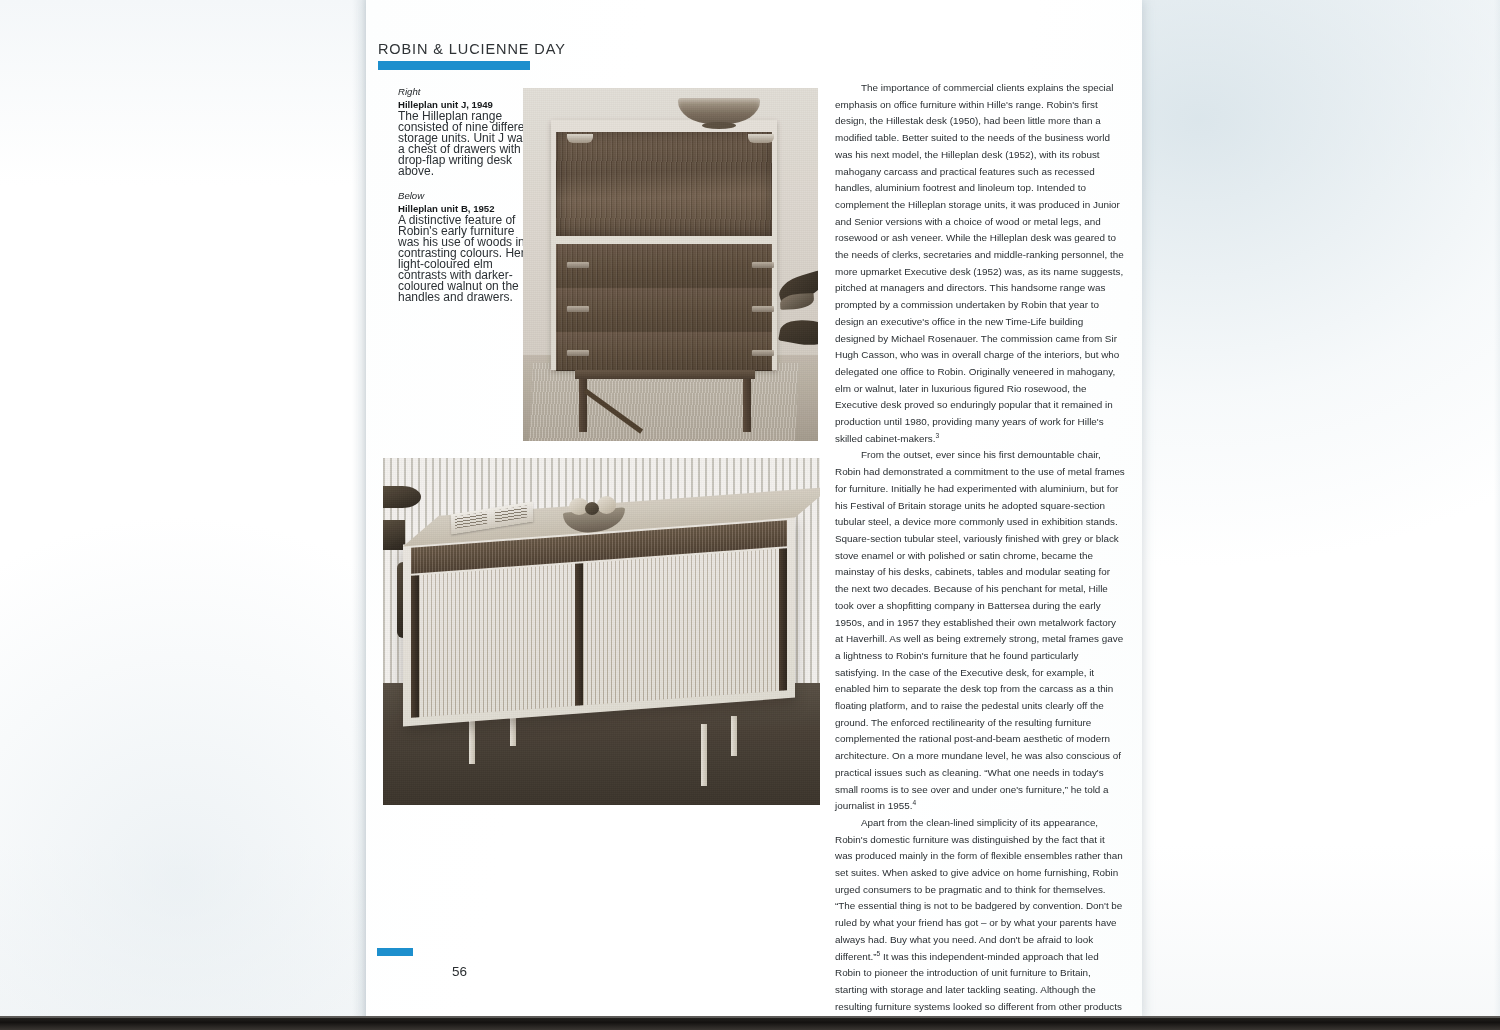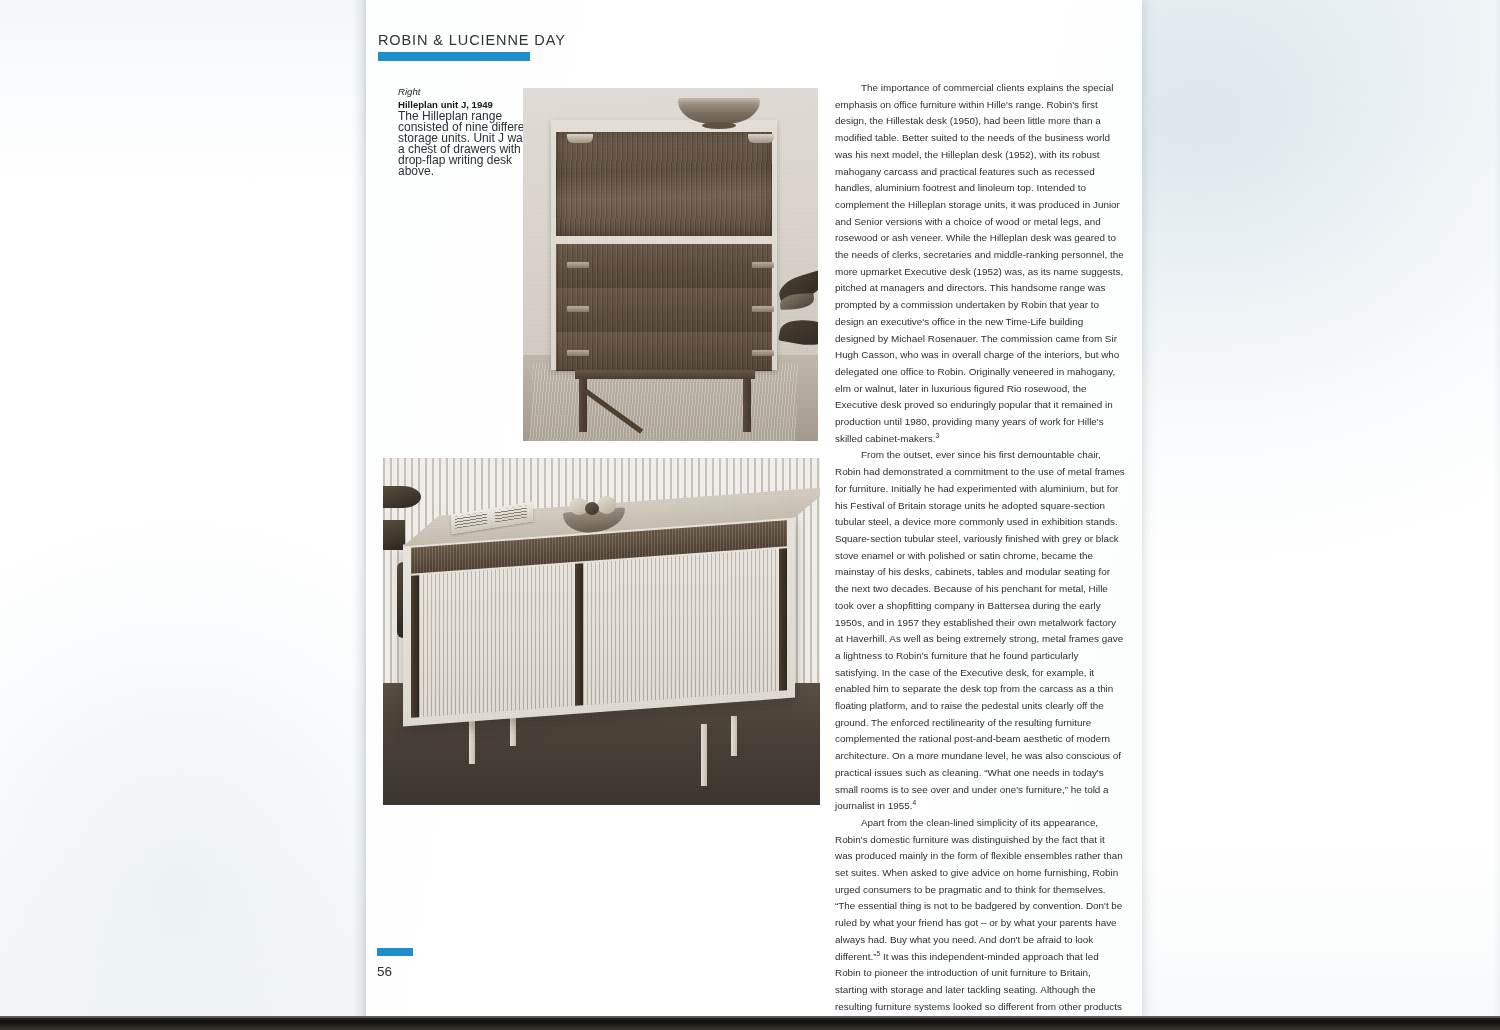--- a/index.html
+++ b/index.html
@@ -72,21 +72,21 @@
     content: "";
     position: absolute;
     left: 0; right: 0; top: 0; height: 2px;
     background: rgba(255,255,255,0.25);
   }
 
   
   #running-head {
     position: absolute;
     left: 12px;
-    top: 32px;
+    top: 41px;
     width: 300px;
   }
   #running-head .rh-text {
     font-size: 14.5px;
     letter-spacing: 0.9px;
     color: #2f3336;
     font-weight: 400;
     white-space: nowrap;
   }
   #running-head .rh-rule {
@@ -373,20 +373,21 @@
     vertical-align: super;
     line-height: 0;
   }
 
   
   #folio {
     position: absolute;
     left: 11px;
     top: 948px;
     width: 90px;
+    text-align: right;
   }
   #folio .folio-rule {
     width: 36px; height: 8px;
     background: #1d8fcd;
   }
   #folio .folio-num {
     margin-top: 8px;
     font-size: 13.5px;
     color: #2b2f32;
   }
@@ -407,20 +408,25 @@
     </div>
 
     <div id="caption-col">
 
       <div class="cap-block">
         <div class="cap-kicker">Right</div>
         <div class="cap-title">Hilleplan unit J, 1949</div>
         <div class="cap-body">The Hilleplan range consisted of nine different storage units. Unit J was a chest of drawers with a drop-flap writing desk above.</div>
       </div>
 
+      <div class="cap-block">
+        <div class="cap-kicker">Below</div>
+        <div class="cap-title">Hilleplan unit B, 1952</div>
+        <div class="cap-body">A distinctive feature of Robin's early furniture was his use of woods in contrasting colours. Here, light-coloured elm contrasts with darker-coloured walnut on the handles and drawers.</div>
+      </div>
 
     </div>
 
     <div class="photo" id="photo-chest">
       <div class="wall"></div>
       <div class="floor"></div>
       <div class="rug"></div>
 
       <div class="carcass"></div>
       <div class="drop-flap"></div>

